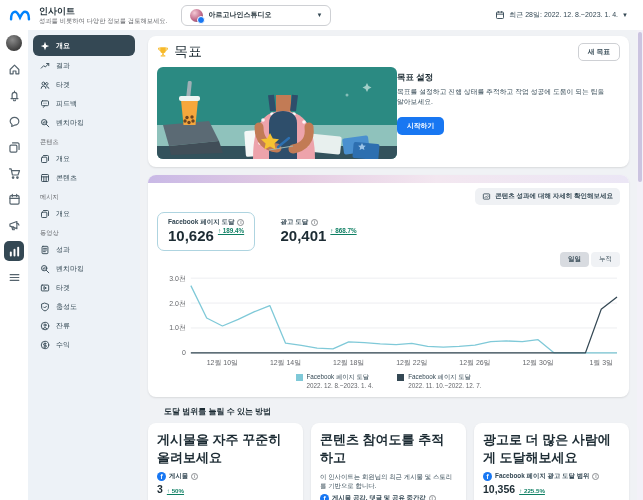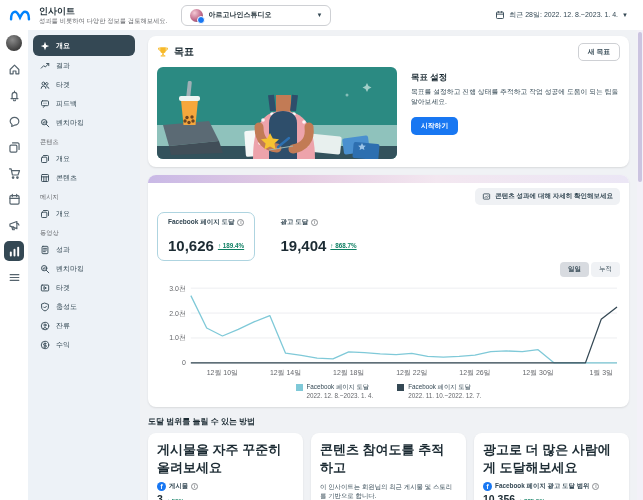--- a/index.html
+++ b/index.html
@@ -32,54 +32,54 @@
   .side-item svg{width:10px;height:10px;flex:0 0 auto;}
   .side-item.sel{background:#344854;color:#fff;font-weight:bold;height:21px;}
   .side-header{font-size:6.2px;color:#65676b;margin:6px 0 2px 7px;}
   
   .main{flex:1;min-width:0;padding:6px 8px;display:flex;flex-direction:column;}
   .card{background:#fff;border-radius:8px;box-shadow:0 1px 2px rgba(0,0,0,.10);}
   
   .goals{padding:7px 9px 8px;margin-bottom:8px;}
   .goals-hdr{display:flex;align-items:center;gap:5px;margin-bottom:6px;}
   .goals-hdr svg{width:12px;height:12px;}
-  .goals-hdr .gt{font-size:10px;font-weight:bold;}
+  .goals-hdr .gt{font-size:14px;font-weight:normal;}
   .newgoal{margin-left:auto;border:1px solid #ced0d4;background:#fff;border-radius:5px;font-size:6.8px;font-weight:bold;color:#344854;padding:3px 9px;cursor:pointer;}
-  .goals-body{display:flex;gap:14px;}
+  .goals-body{display:flex;}
   .illus{width:240px;height:92px;border-radius:6px;overflow:hidden;flex:0 0 auto;}
   .goals-info{padding-top:5px;}
   .gi-title{font-size:8.5px;font-weight:bold;margin-bottom:3px;}
   .gi-desc{font-size:6.8px;color:#344854;line-height:1.5;max-width:210px;margin-bottom:7px;}
   .btn-blue{background:#1877f2;color:#fff;border:none;border-radius:5px;font-size:6.8px;font-weight:bold;padding:4px 10px;cursor:pointer;}
   
   .reach{margin-bottom:8px;}
   .reach-grad{height:8px;border-radius:8px 8px 0 0;background:linear-gradient(90deg,#c9b9e6 0%,#e4cbe2 30%,#f3e7f0 60%,#ebe6f5 100%);}
   .reach-inner{padding:5px 9px 6px;}
   .reach-hdr{display:flex;align-items:flex-start;}
   .reach-title{font-size:8.5px;font-weight:bold;}
   .reach-sub{font-size:6.5px;color:#65676b;margin-top:2px;}
   .details-btn{margin-left:auto;display:flex;align-items:center;gap:4px;background:#eff1f4;border:none;border-radius:5px;padding:4px 7px;font-size:6.5px;font-weight:bold;color:#344854;cursor:pointer;}
   .details-btn svg{width:9px;height:9px;}
   .tabs{display:flex;gap:14px;margin:7px 0 0;}
   .tab{padding:5px 10px 6px;border:1px solid transparent;border-radius:7px;cursor:pointer;}
   .tab.sel{border-color:#aed4e0;}
   .tab-label{display:flex;align-items:center;gap:3px;font-size:6.5px;font-weight:bold;color:#344854;}
-  .tab-value{font-size:15px;font-weight:600;display:flex;align-items:center;gap:4px;margin-top:10px;}
+  .tab-value{font-size:15px;font-weight:600;display:flex;align-items:flex-start;gap:4px;margin-top:0;}
   .chg{font-size:6.3px;color:#0e7f63;font-weight:bold;text-decoration:underline;}
   .info{width:7px;height:7px;border:1px solid #8a8d91;border-radius:50%;color:#8a8d91;font-size:5px;line-height:1;display:inline-flex;align-items:center;justify-content:center;font-style:normal;flex:0 0 auto;cursor:pointer;}
   .toggle-row{display:flex;justify-content:flex-end;gap:2px;margin:1px 0 2px;}
   .tg{font-size:6.5px;padding:3px 8px;border-radius:4px;color:#344854;background:#f0f2f5;border:none;cursor:pointer;}
   .tg.sel{background:#d8dbe0;font-weight:bold;}
   #reach-chart{display:block;width:100%;}
   .legend{display:flex;justify-content:center;gap:24px;margin-top:1px;}
   .leg{display:flex;gap:4px;font-size:6.3px;color:#65676b;line-height:1.5;}
   .leg .sw{width:7px;height:7px;margin-top:2px;flex:0 0 auto;}
   .leg .l1{color:#344854;}
   
-  .tips-title{font-size:8px;font-weight:bold;margin:1px 0 6px;}
+  .tips-title{font-size:8px;font-weight:bold;margin:1px 16px 6px;}
   .tips-row{display:flex;gap:8px;align-items:stretch;flex:1;}
   .tip-card{flex:1;background:#fff;border-radius:8px;box-shadow:0 1px 2px rgba(0,0,0,.10);padding:8px 9px;display:flex;flex-direction:column;}
   .tc-title{font-size:13px;font-weight:bold;margin-bottom:5px;}
   .tc-desc{font-size:6.4px;color:#344854;line-height:1.45;margin-bottom:4px;}
   .m-label{display:flex;align-items:center;gap:3px;font-size:6.4px;color:#344854;font-weight:bold;margin-bottom:2px;}
   .fb{width:9px;height:9px;border-radius:50%;background:#1877f2;color:#fff;font-size:6.5px;font-weight:bold;display:inline-flex;align-items:center;justify-content:center;flex:0 0 auto;}
   .m-value{font-size:10.5px;font-weight:bold;display:flex;align-items:baseline;gap:4px;margin-bottom:5px;}
   .chg-sm{font-size:6.2px;font-weight:bold;text-decoration:underline;}
   .pos{color:#0e7f63;}.neu{color:#65676b;}
   
@@ -411,21 +411,21 @@
                 <span>10,626</span>
                 <span class="chg">↑ 189.4%</span>
               </div>
             </div>
             <div class="tab">
               <div class="tab-label">
                 <span>광고 도달</span>
                 <i class="info">i</i>
               </div>
               <div class="tab-value">
-                <span>19,404</span>
+                <span>20,401</span>
                 <span class="chg">↑ 868.7%</span>
               </div>
             </div>
           </div>
 
           <div class="toggle-row">
             <button class="tg sel">일일</button>
             <button class="tg">누적</button>
           </div>
 

